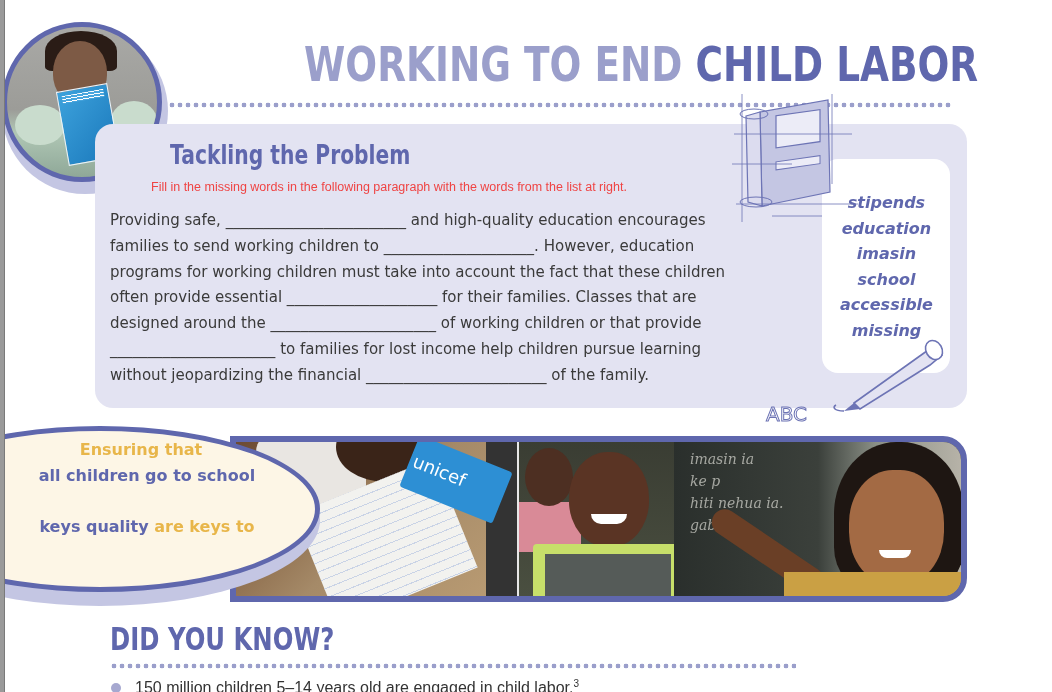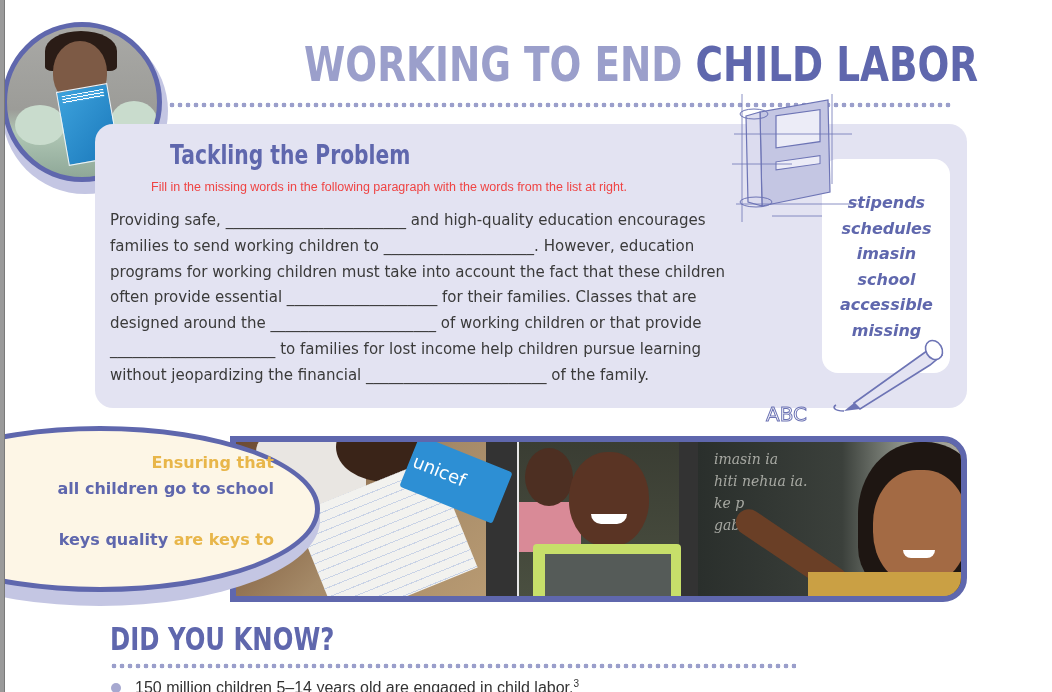--- a/index.html
+++ b/index.html
@@ -51,33 +51,33 @@
   .photo1 .unicef-text { position: absolute; left: 176px; top: 18px; font-size: 18px; color: #fff; transform: rotate(22deg); font-family: "DejaVu Sans", sans-serif; }
   .photo1 .head { position: absolute; left: 100px; top: -30px; width: 100px; height: 70px; border-radius: 50%; background: #3a2418; }
   .photo1 .shirt { position: absolute; left: 20px; top: -10px; width: 110px; height: 90px; background: #e9e6e2; border-radius: 20px; }
   .photo2 { position: absolute; left: 283px; top: 0; width: 160px; height: 154px; background: linear-gradient(180deg, #3a3d33 0%, #4a4f40 100%); }
   .photo2 .kid-a { position: absolute; left: 6px; top: 6px; width: 48px; height: 58px; border-radius: 50%; background: #4d2f22; }
   .photo2 .kid-a-dress { position: absolute; left: 0; top: 60px; width: 62px; height: 50px; background: #d98a97; }
   .photo2 .kid-b { position: absolute; left: 50px; top: 10px; width: 80px; height: 95px; border-radius: 48%; background: #5a3424; }
   .photo2 .smile { position: absolute; left: 72px; top: 72px; width: 36px; height: 10px; border-radius: 0 0 20px 20px; background: #fff; }
   .photo2 .slate { position: absolute; left: 14px; top: 102px; width: 148px; height: 60px; background: #c7df6a; border-radius: 4px; }
   .photo2 .slate-in { position: absolute; left: 26px; top: 112px; width: 126px; height: 44px; background: #555b58; }
-  .photo3 { position: absolute; left: 462px; top: 0; width: 288px; height: 154px; background: linear-gradient(90deg, #2a2f2c 0%, #3b403b 50%, #8a8f86 70%, #b7b3a8 100%); }
+  .photo3 { position: absolute; left: 438px; top: 0; width: 288px; height: 154px; background: linear-gradient(90deg, #2a2f2c 0%, #3b403b 50%, #8a8f86 70%, #b7b3a8 100%); }
   .photo3 .board-writing { position: absolute; left: 16px; top: 6px; width: 150px; height: 140px; color: #d9d9d2; font-family: "DejaVu Serif", serif; font-style: italic; font-size: 14px; line-height: 22px; opacity: 0.7; }
   .photo3 .girl-hair { position: absolute; left: 160px; top: 0; width: 130px; height: 150px; border-radius: 48% 48% 30% 30%; background: #1e1612; }
   .photo3 .girl-face { position: absolute; left: 175px; top: 28px; width: 95px; height: 115px; border-radius: 46%; background: #a36a44; }
   .photo3 .girl-smile { position: absolute; left: 205px; top: 108px; width: 32px; height: 8px; border-radius: 0 0 14px 14px; background: #fff; }
   .photo3 .girl-shirt { position: absolute; left: 110px; top: 130px; width: 180px; height: 30px; background: #caa044; }
   .photo3 .arm { position: absolute; left: 40px; top: 60px; width: 130px; height: 26px; border-radius: 13px; background: #6a3f26; transform: rotate(34deg); transform-origin: left center; }
   .photo-divider { position: absolute; left: 281px; top: 0; width: 2px; height: 154px; background: #e8e8e8; }
 
   
   .bubble-shadow { position: absolute; left: -120px; top: 434px; width: 440px; height: 172px; border-radius: 50%; background: #c4c6e3; }
   .bubble { position: absolute; left: -120px; top: 426px; width: 440px; height: 166px; border-radius: 50%; background: #fdf6e6; border: 5px solid #5f67ad; }
-  .bubble-text { position: absolute; left: 8px; top: 450px; width: 266px; text-align: right; font-family: "DejaVu Sans", sans-serif; font-weight: bold; font-size: 16px; line-height: 25.6px; }
+  .bubble-text { position: absolute; left: 8px; top: 437px; width: 266px; text-align: center; font-family: "DejaVu Sans", sans-serif; font-weight: bold; font-size: 16px; line-height: 25.6px; }
   .bubble-text .y { color: #e8b64a; }
   .bubble-text .b { color: #5f67ad; margin-left: 12px; }
 
   
   .dyk-title { position: absolute; left: 110px; top: 620px; font-family: "DejaVu Sans", sans-serif; font-weight: bold; font-size: 32px; color: #5f67ad; transform: scaleX(0.76); transform-origin: left top; white-space: nowrap; }
   .bullet-dot { position: absolute; left: 111px; top: 683px; width: 10px; height: 10px; border-radius: 50%; background: #a6a8d0; }
   .bullet-text { position: absolute; left: 135px; top: 678px; font-size: 16px; color: #333; white-space: nowrap; }
   .bullet-text sup { font-size: 10px; }
 </style>
 </head>
@@ -110,21 +110,21 @@
   <span class="line">programs for working children must take into account the fact that these children</span>
   <span class="line">often provide essential ____________________ for their families. Classes that are</span>
   <span class="line">designed around the ______________________ of working children or that provide</span>
   <span class="line">______________________ to families for lost income help children pursue learning</span>
   <span class="line">without jeopardizing the financial ________________________ of the family.</span>
 </div>
 
 <div class="wordbank"></div>
 <ul class="wordbank-list">
   <li>stipends</li>
-  <li>schedules</li>
+  <li>education</li>
   <li>imasin</li>
   <li>school</li>
   <li>accessible</li>
   <li>missing</li>
 </ul>
 
 <svg class="sketch" viewBox="0 0 130 130">
   <polygon points="28,18 96,6 98,98 30,112" fill="#c4c6e3" stroke="#6d74b5" stroke-width="1.2"></polygon>
   <polygon points="14,22 28,18 30,112 16,108" fill="#dcdcef" stroke="#6d74b5" stroke-width="1.2"></polygon>
   <rect x="44" y="28" width="44" height="32" fill="#ececf7" stroke="#6d74b5" stroke-width="1.2" transform="skewY(-8)"></rect>
@@ -160,22 +160,22 @@
     <div class="kid-a-dress"></div>
     <div class="kid-a"></div>
     <div class="kid-b"></div>
     <div class="smile"></div>
     <div class="slate"></div>
     <div class="slate-in"></div>
   </div>
   <div class="photo3">
     <div class="board-writing">
       <div>imasin ia</div>
+      <div>ke p</div>
       <div>hiti nehua ia.</div>
-      <div>ke p</div>
       <div>gabog</div>
     </div>
     <div class="arm"></div>
     <div class="girl-hair"></div>
     <div class="girl-face"></div>
     <div class="girl-smile"></div>
     <div class="girl-shirt"></div>
   </div>
 </div>
 

